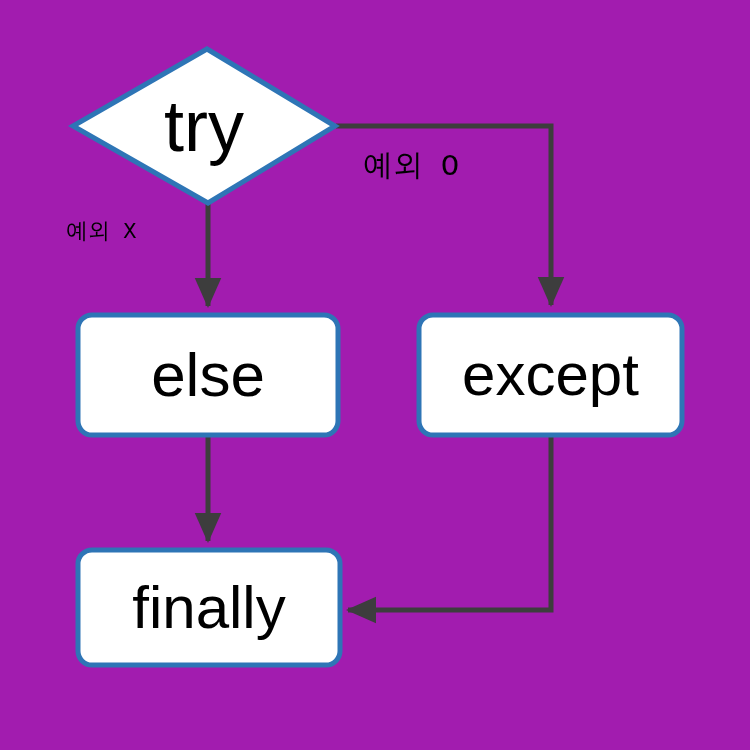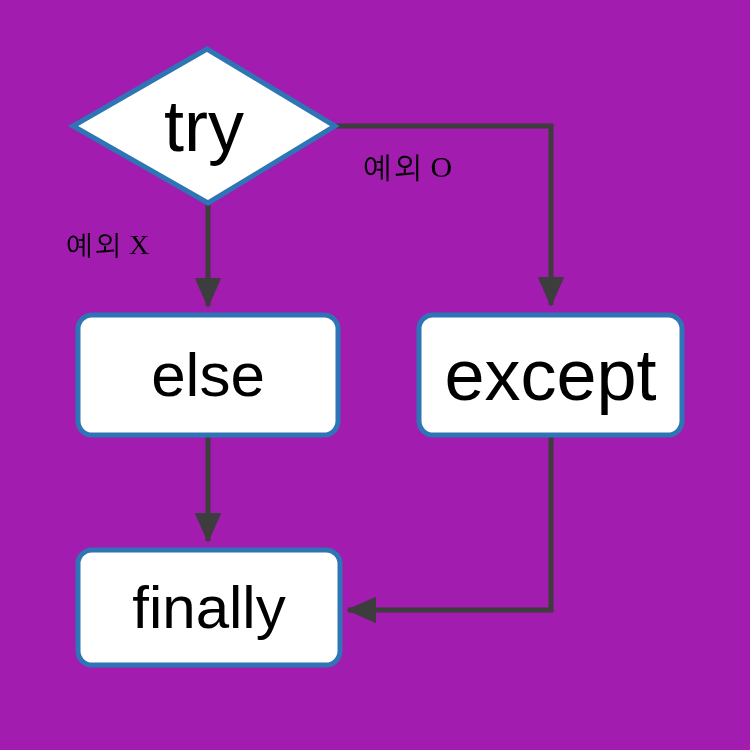--- a/index.html
+++ b/index.html
@@ -32,21 +32,21 @@
     align-items: center;
     justify-content: center;
     color: #000000;
     font-family: "Liberation Sans", sans-serif;
     white-space: nowrap;
     line-height: 1;
   }
   .edge-label {
     position: absolute;
     color: #000000;
-    font-family: Liberation Serif, serif;
+    font-family: Liberation Mono, monospace;
     white-space: nowrap;
     line-height: 1;
   }
   #try-text {
     left: 73px;
     top: 49px;
     width: 262px;
     height: 154px;
     font-size: 72px;
   }
@@ -55,34 +55,34 @@
     top: 315px;
     width: 260px;
     height: 120px;
     font-size: 62px;
   }
   #except-text {
     left: 419px;
     top: 315px;
     width: 263px;
     height: 120px;
-    font-size: 72px;
+    font-size: 60px;
     text-align: center;
   }
   #finally-text {
     left: 78px;
     top: 550px;
     width: 262px;
     height: 115px;
     font-size: 60px;
   }
   #label-no-exception {
     left: 66px;
-    top: 231px;
-    font-size: 28px;
+    top: 222px;
+    font-size: 22px;
   }
   #label-exception {
     left: 363px;
     top: 152px;
     font-size: 30px;
   }
 </style>
 </head>
 <body>
 

